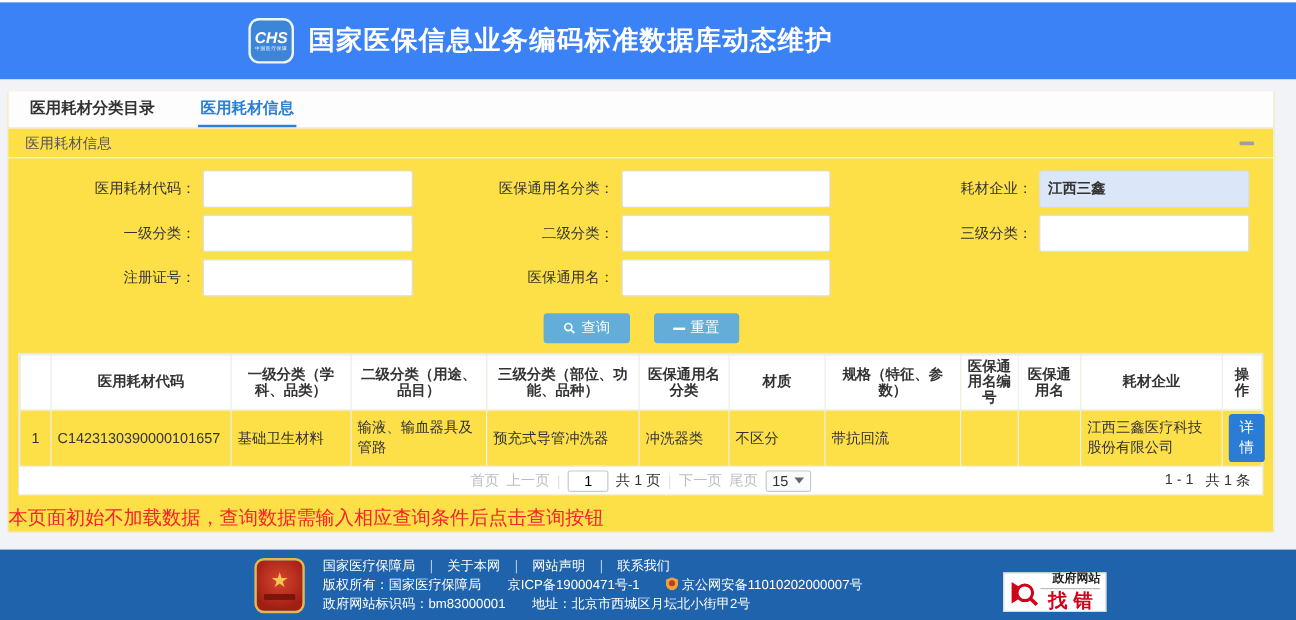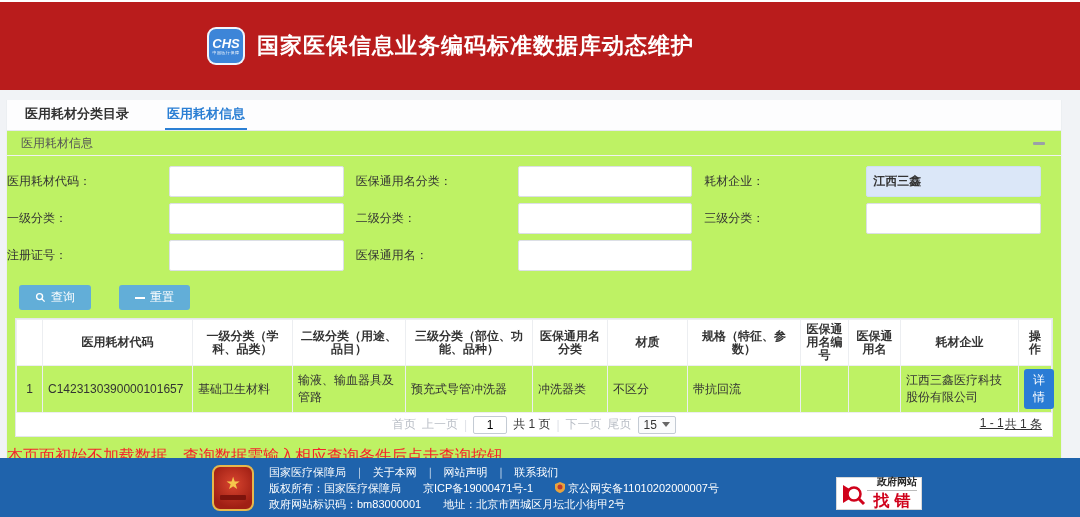--- a/index.html
+++ b/index.html
@@ -5,57 +5,57 @@
   * { margin:0; padding:0; box-sizing:border-box; }
   html,body { width:1080px; height:517px; }
   body {
     font-family:"Liberation Sans","DejaVu Sans",sans-serif;
     font-size:12px; color:#333; background:#f1f3f6;
     position:relative; overflow:hidden;
   }
   
   .top-strip { height:2px; background:#ffffff; }
   .app-header {
-    height:88px; background:#b91c1c; display:flex; align-items:center;
+    height:64px; background:#3b82f6; display:flex; align-items:center;
     padding-left:207px;
   }
   .logo {
     width:38px; height:38px; border-radius:9px; background:#3d85d8;
     border:2px solid rgba(255,255,255,.92); display:flex; flex-direction:column;
     align-items:center; justify-content:center; margin-right:12px; flex:0 0 auto;
   }
   .logo-text { color:#fff; font-weight:bold; font-style:italic; font-size:13px; line-height:13px; }
   .logo-sub { color:#fff; font-size:4px; line-height:6px; letter-spacing:.5px; }
   .app-title { color:#fff; font-size:22px; font-weight:bold; letter-spacing:1px; }
   
   .content {
-    margin:10px 18px 0 6px; background:#bef264; height:368px;
+    margin:10px 18px 0 6px; background:#fde047; height:368px;
     border:1px solid #eceff2; border-top:none; position:relative;
   }
   .tabbar { display:flex; gap:34px; padding:0 16px; border-bottom:1px solid #e6e9ec; height:31px; align-items:flex-end; background:#fdfdfe; }
   .tab { font-weight:bold; font-size:13px; padding:6px 2px 7px; cursor:pointer; color:#333; }
   .tab.active { color:#2b7fd4; border-bottom:2px solid #2b7fd4; padding-bottom:5px; }
   
   .panel-head {
     height:25px; display:flex; align-items:center; justify-content:space-between;
     padding:0 14px; border-bottom:1px solid #f0f1f3; color:#555;
   }
   .collapse-btn { width:14px; height:10px; display:flex; align-items:center; cursor:pointer; }
   .collapse-btn i { display:block; width:12px; height:3px; background:#9aa0a8; border-radius:1px; }
   .form-grid {
     display:grid; grid-template-columns:1fr 1fr 1fr; padding:7px 8px 4px 0;
   }
   .field { display:flex; align-items:center; padding:3px 12px 3px 0; }
-  .field label { width:162px; padding-right:6px; color:#333; flex:0 0 auto; }
+  .field label { width:162px; text-align:right; padding-right:6px; color:#333; flex:0 0 auto; }
   .field input {
     flex:1; height:31px; border:1px solid #dcdfe6; border-radius:2px;
     padding:0 6px; font-size:12px; font-family:inherit; color:#333; background:#fff; outline:none;
   }
   .field input.filled { background:#dbe7f8; border-color:#cfe0f4; font-weight:bold; }
-  .btn-row { display:flex; gap:28px; padding:7px 12px 8px; }
+  .btn-row { display:flex; justify-content:center; gap:20px; padding:7px 0 8px; }
   .btn {
     background:#62aed8; color:#fff; border:none; border-radius:3px; font-size:12px;
     font-family:inherit; padding:4px 16px; display:inline-flex; align-items:center; gap:5px; cursor:pointer;
   }
   .minus-bar { display:inline-block; width:10px; height:2px; background:#fff; }
   
   .table-wrap { margin:0 8px; border:1px solid #e4e7ea; }
   table { width:100%; border-collapse:collapse; table-layout:fixed; }
   th,td { border:1px solid #eceef1; font-size:12px; padding:3px 5px; }
   th { font-weight:bold; color:#333; height:26px; text-align:center; background:#fff; line-height:13px; }
@@ -66,21 +66,21 @@
     font-size:12px; font-family:inherit; padding:3px 9px; cursor:pointer;
   }
   
   .pager-row { display:flex; align-items:center; height:23px; padding:0 10px; position:relative; background:#fff; }
   .pager-mid { position:absolute; left:50%; transform:translateX(-50%); display:flex; align-items:center; gap:6px; }
   .pg-disabled { color:#b9bec6; }
   .pg-sep { color:#e0e3e8; }
   .page-input { width:34px; height:18px; border:1px solid #c4cbd4; border-radius:2px; text-align:center; font-size:12px; font-family:inherit; }
   .page-size { border:1px solid #c4cbd4; border-radius:2px; padding:1px 5px; display:inline-flex; align-items:center; gap:5px; cursor:pointer; background:#fafbfc; }
   .caret-down { width:0; height:0; border-left:4px solid transparent; border-right:4px solid transparent; border-top:5px solid #666; display:inline-block; }
-  .pager-count { margin-left:auto; display:flex; gap:1px; color:#333;text-decoration:underline; }
+  .pager-count { margin-left:auto; display:flex; gap:10px; color:#333; }
   .notice { color:#f5222d; padding-top:9px; font-size:16px; }
   
   .app-footer {
     position:absolute; left:0; bottom:0; width:1080px; height:59px;
     background:#1f63ac; color:#fff; display:flex; align-items:center; padding-left:212px;
   }
   .emblem {
     width:42px; height:46px; margin-right:15px; flex:0 0 auto;
     background:radial-gradient(circle at 50% 40%, #d8452f 0%, #a01f14 75%);
     border:2px solid #e6b84c; border-radius:8px;

